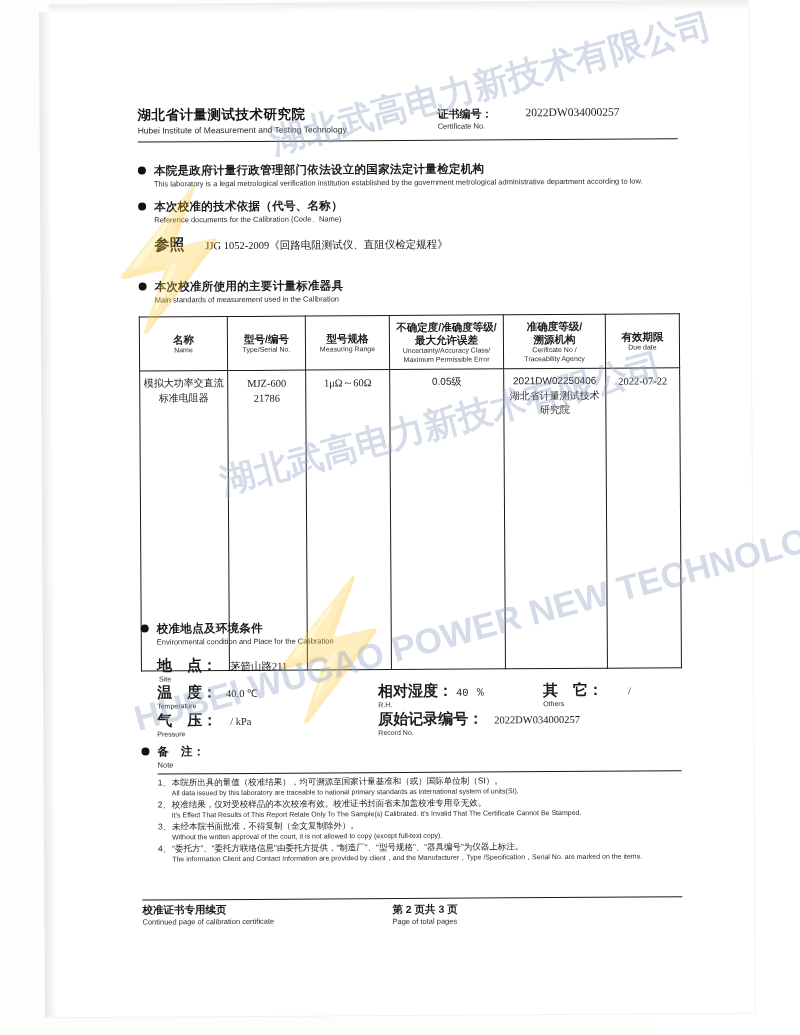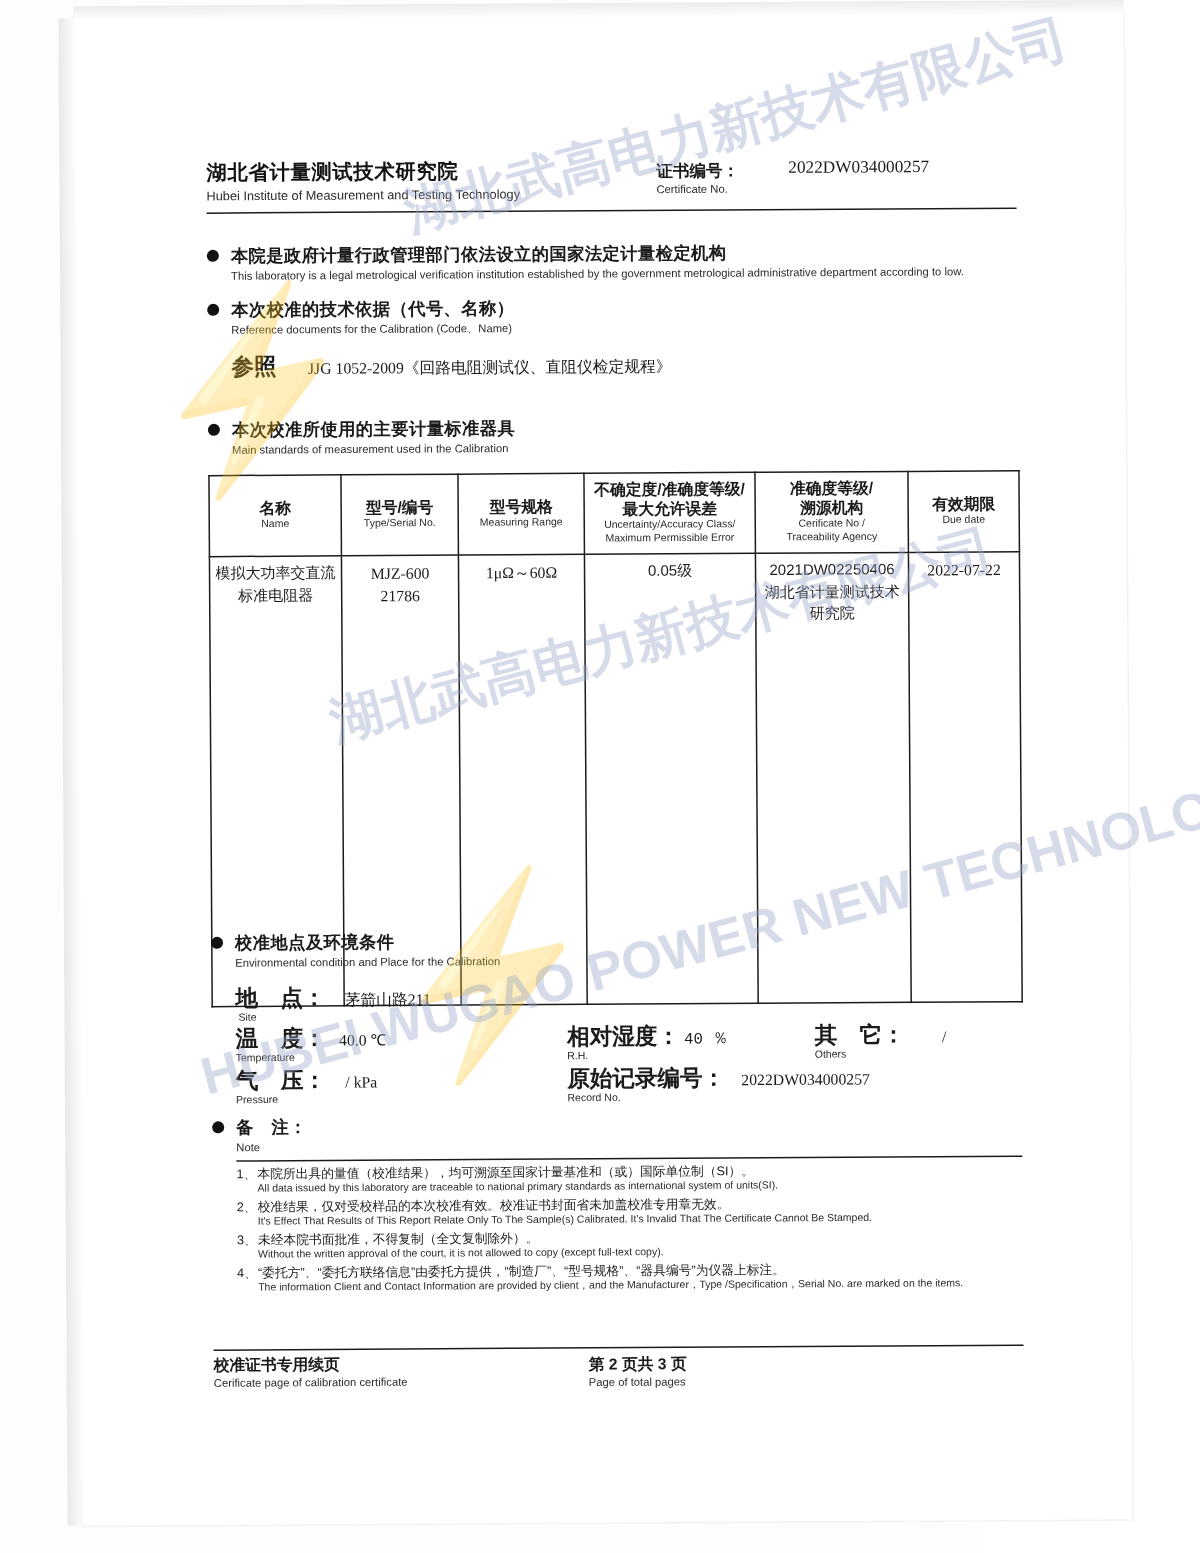--- a/index.html
+++ b/index.html
@@ -392,21 +392,21 @@
           <div class="note-item">
             <div class="note-cn"><span class="note-idx">4、</span><span>“委托方”、“委托方联络信息”由委托方提供，“制造厂”、“型号规格”、“器具编号”为仪器上标注。</span></div>
             <div class="note-en" style="margin-left:14px;">The information Client and Contact Information are provided by client，and the Manufacturer，Type /Specification，Serial No. are marked on the items.</div>
           </div>
         </div>
       </div>
 
       <div class="footer clearfix">
         <div class="ft-left">
           <div class="ft-cn">校准证书专用续页</div>
-          <div class="ft-en">Cerificate page of calibration certificate</div>
+          <div class="ft-en">Continued page of calibration certificate</div>
         </div>
         <div class="ft-mid">
           <div class="ft-mid-cn">第 2 页共 3 页</div>
           <div class="ft-mid-en">Page of  total pages</div>
         </div>
       </div>
 
     </div>
   </div>
 

